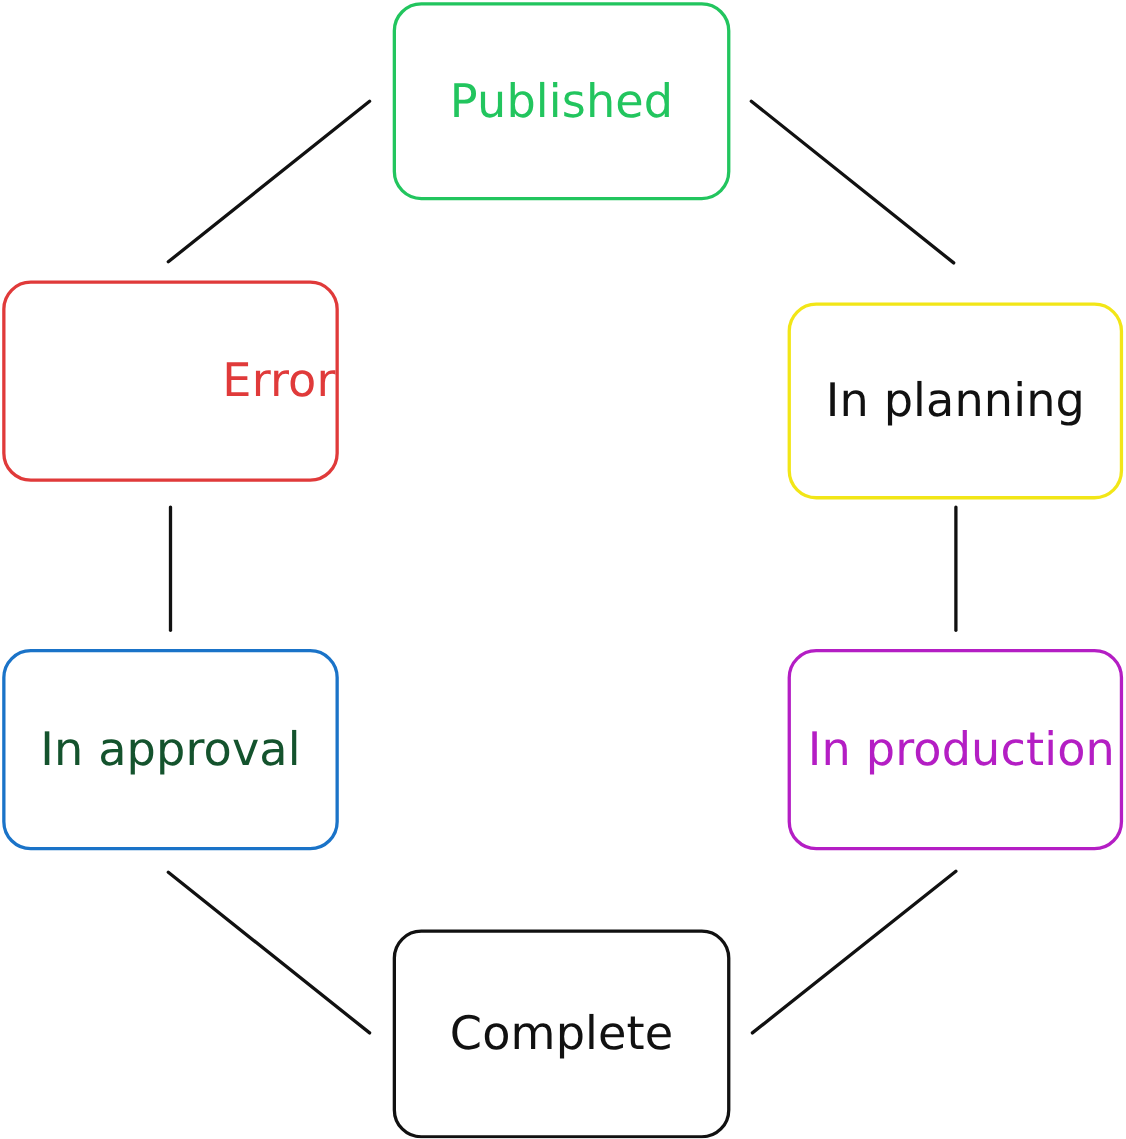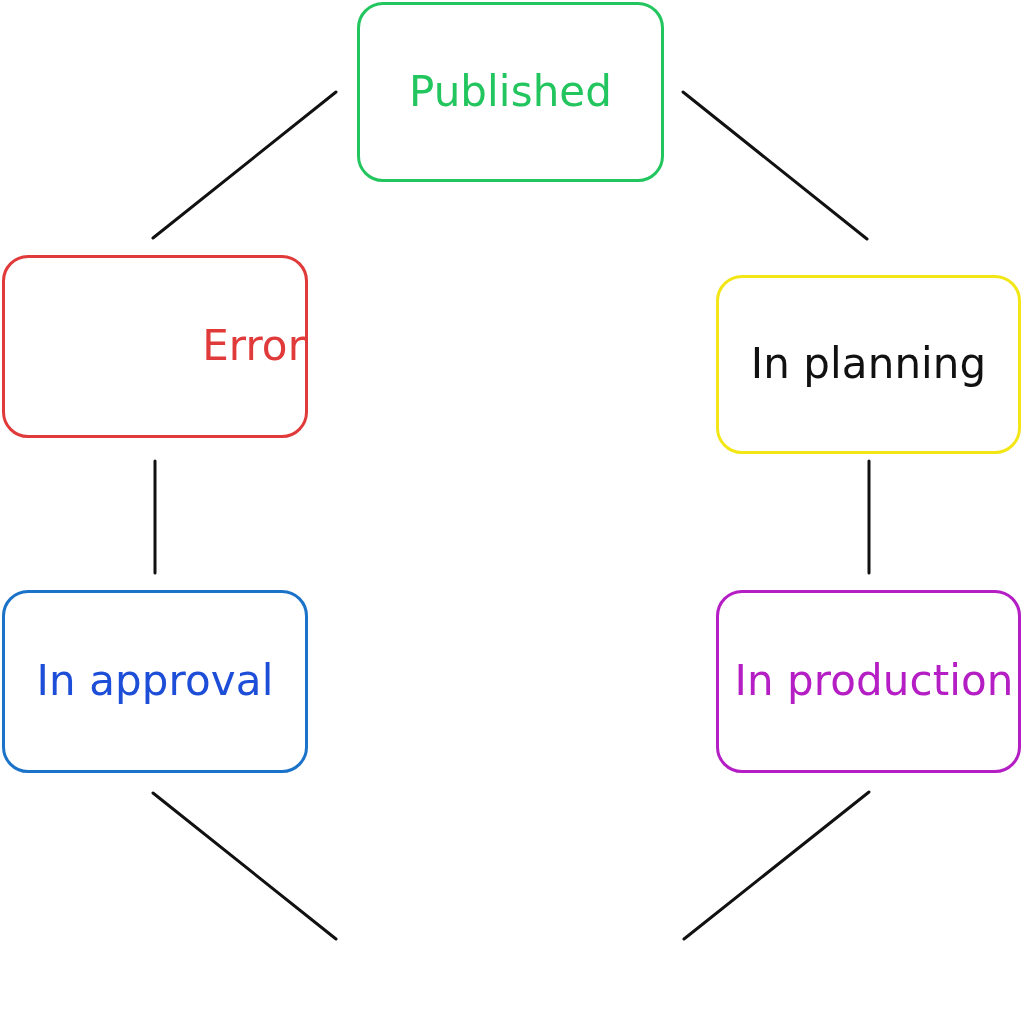--- a/index.html
+++ b/index.html
@@ -79,22 +79,25 @@
   </div>
 
   <div class="node" id="node-in-planning" style="border-color: rgb(242, 230, 23); color: rgb(17, 17, 17);">
     <span class="node-label">In planning</span>
   </div>
 
   <div class="node" id="node-in-production" style="border-color: rgb(180, 30, 196); color: rgb(180, 30, 196); padding-left: 11px;">
     <span class="node-label">In production</span>
   </div>
 
+  <div class="node" id="node-complete" style="border-color: rgb(17, 17, 17); color: rgb(17, 17, 17);">
+    <span class="node-label">Complete</span>
+  </div>
 
-  <div class="node" id="node-in-approval" style="border-color: rgb(26, 115, 200); color: #1d4ed8; text-align: right;">
+  <div class="node" id="node-in-approval" style="border-color: rgb(26, 115, 200); color: #14532d; text-align: right;">
     <span class="node-label">In approval</span>
   </div>
 
   <div class="node" id="node-error" style="border-color: rgb(224, 58, 58); color: rgb(224, 58, 58); justify-content: flex-end;">
     <span class="node-label">Error</span>
   </div>
 
 </div>
 
 </body></html>

